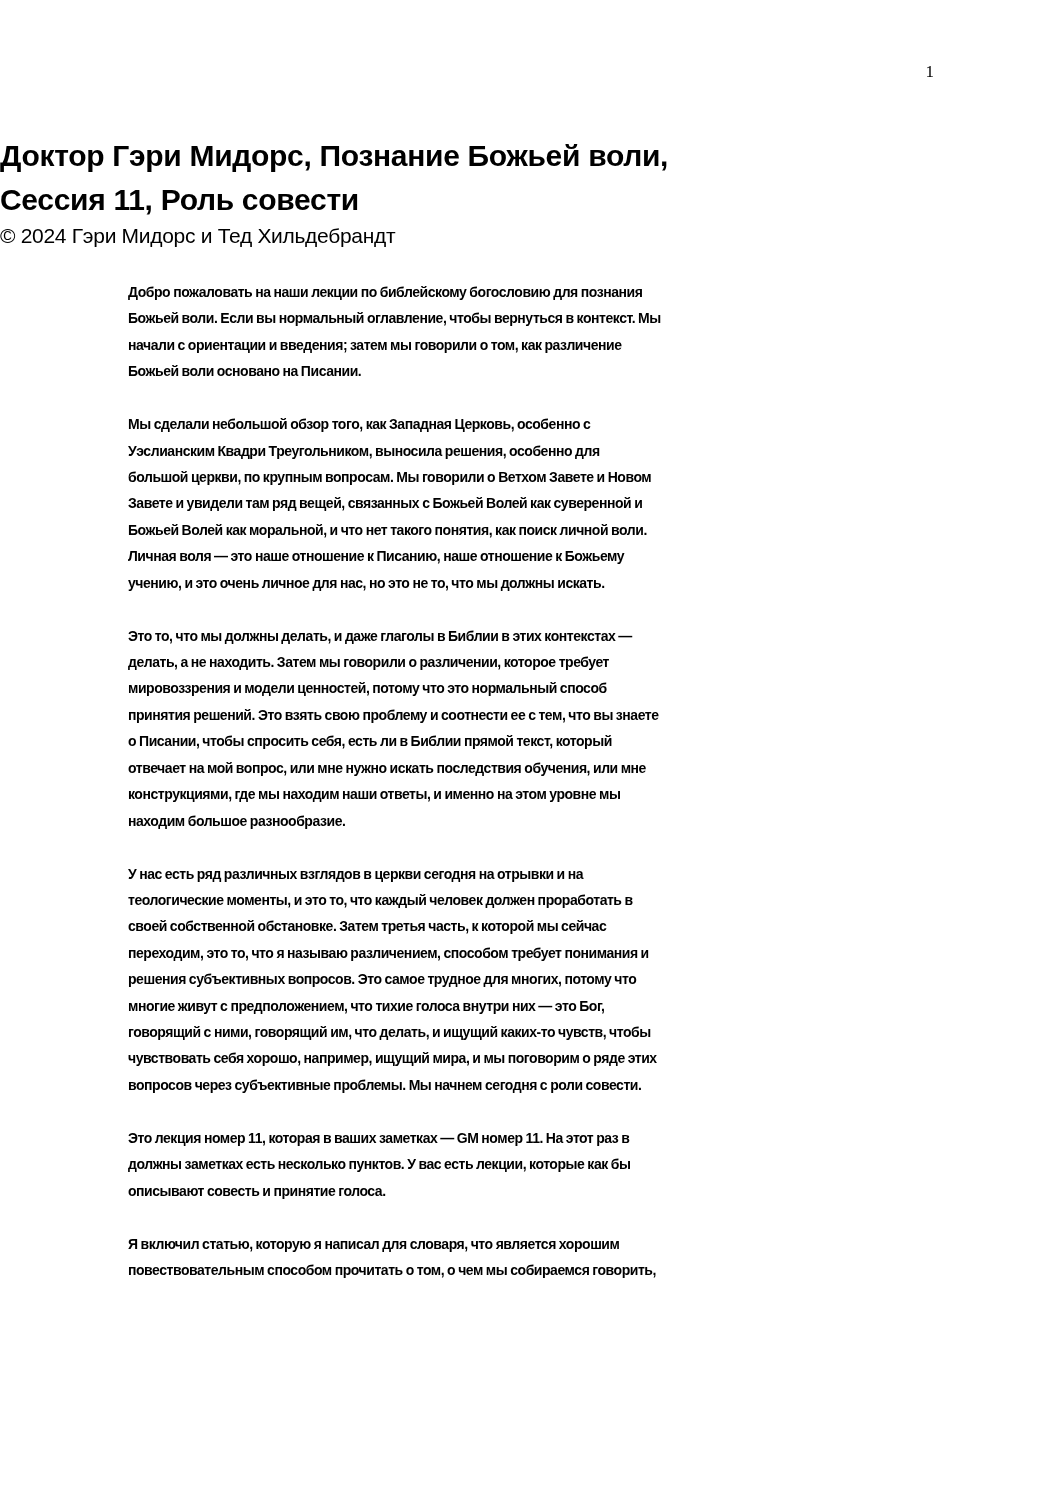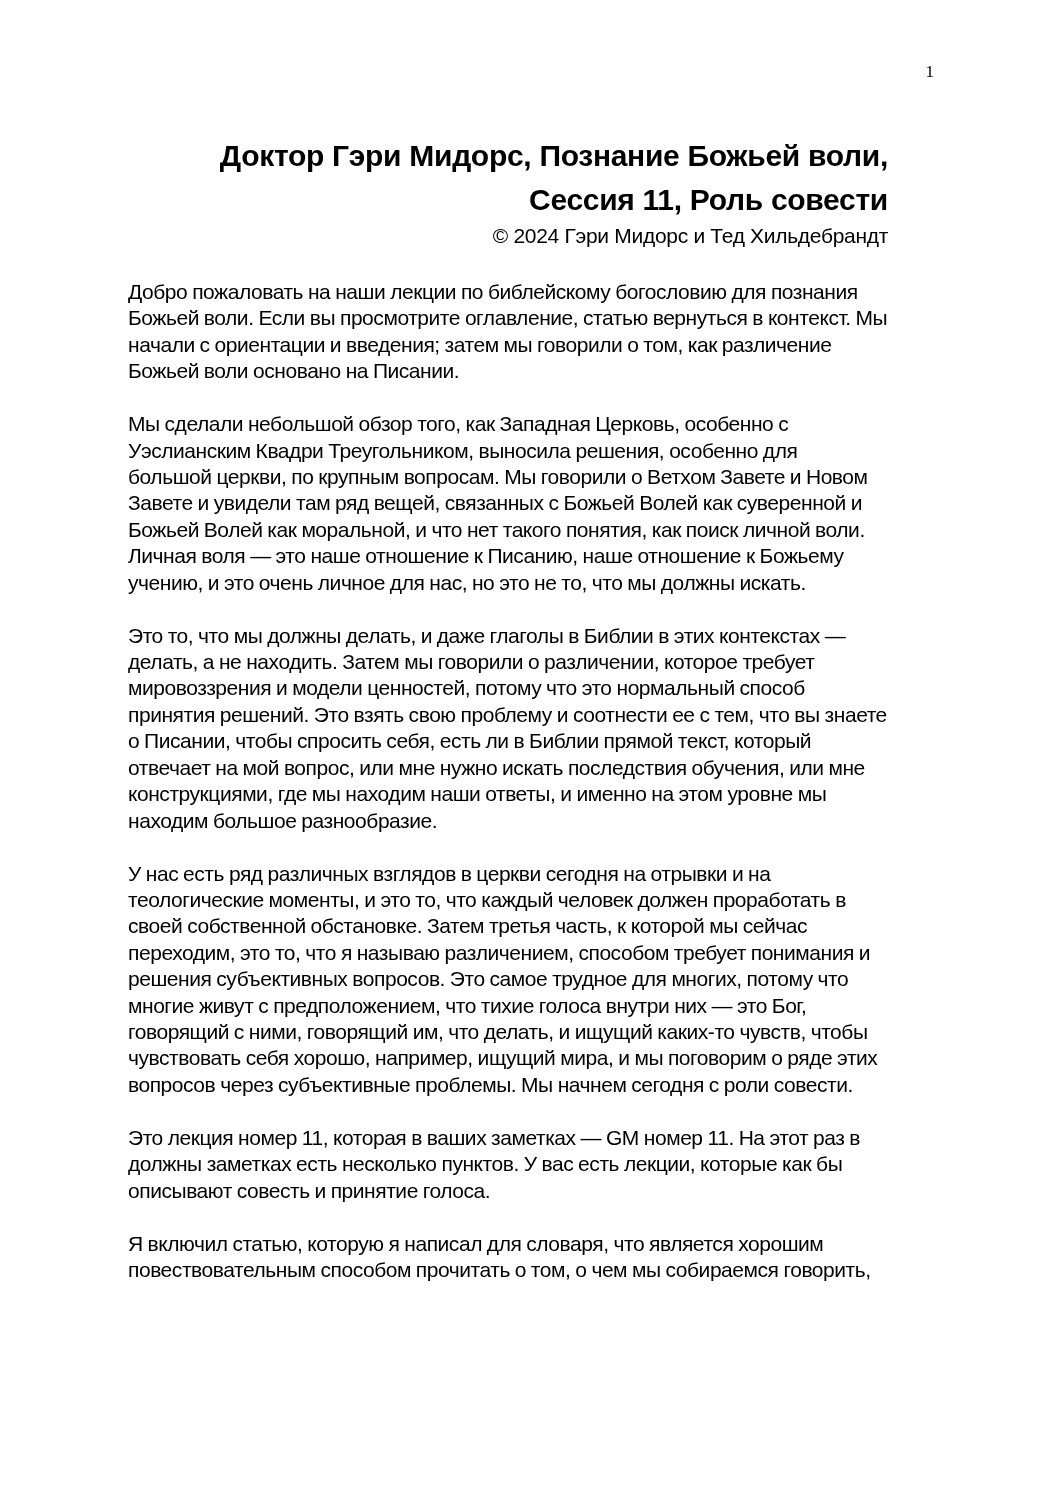--- a/index.html
+++ b/index.html
@@ -18,69 +18,70 @@
     .page-number {
       position: absolute;
       top: 62px;
       right: 124px;
       font-family: "Liberation Serif", "DejaVu Serif", serif;
       font-size: 17px;
     }
     .title-block {
       position: absolute;
       top: 134px;
-      left: 10px;
+      left: 0;
       width: 878px;
-      text-align: right;
+      text-align: left;
     }
     .title-line {
       font-weight: bold;
       font-size: 30px;
       line-height: 44px;
       letter-spacing: -0.3px;
     }
     .copyright {
       font-size: 21px;
       line-height: 28px;
       margin-top: 0px;
       letter-spacing: -0.3px;
     }
     .body-text {
       position: absolute;
       top: 279px;
       left: 128px;
       width: 812px;
     }
     .paragraph {
-      font-size: 21px;
+      font-size: 14px;
       line-height: 26.4px;
       margin: 0 0 26.6px 0;
       letter-spacing: -0.45px;
       word-spacing: -0.5px;
+      font-weight: bold;
     }
     .line {
       display: block;
       white-space: nowrap;
     }
   </style>
 </head>
 <body>
 
 <div class="page-number">1</div>
 
 <div class="title-block">
   <div class="title-line">Доктор Гэри Мидорс, Познание Божьей воли,</div>
   <div class="title-line">Сессия 11, Роль совести</div>
   <div class="copyright">© 2024 Гэри Мидорс и Тед Хильдебрандт</div>
 </div>
 
 <div class="body-text">
   <p class="paragraph">
     <span class="line">Добро пожаловать на наши лекции по библейскому богословию для познания</span>
-    <span class="line">Божьей воли. Если вы просмотрите оглавление, статью вернуться в контекст. Мы</span>
+    <span class="line">Божьей воли. Если вы нормальный оглавление, чтобы вернуться в контекст. Мы</span>
     <span class="line">начали с ориентации и введения; затем мы говорили о том, как различение</span>
     <span class="line">Божьей воли основано на Писании.</span>
   </p>
   <p class="paragraph">
     <span class="line">Мы сделали небольшой обзор того, как Западная Церковь, особенно с</span>
     <span class="line">Уэслианским Квадри Треугольником, выносила решения, особенно для</span>
     <span class="line">большой церкви, по крупным вопросам. Мы говорили о Ветхом Завете и Новом</span>
     <span class="line">Завете и увидели там ряд вещей, связанных с Божьей Волей как суверенной и</span>
     <span class="line">Божьей Волей как моральной, и что нет такого понятия, как поиск личной воли.</span>
     <span class="line">Личная воля — это наше отношение к Писанию, наше отношение к Божьему</span>

